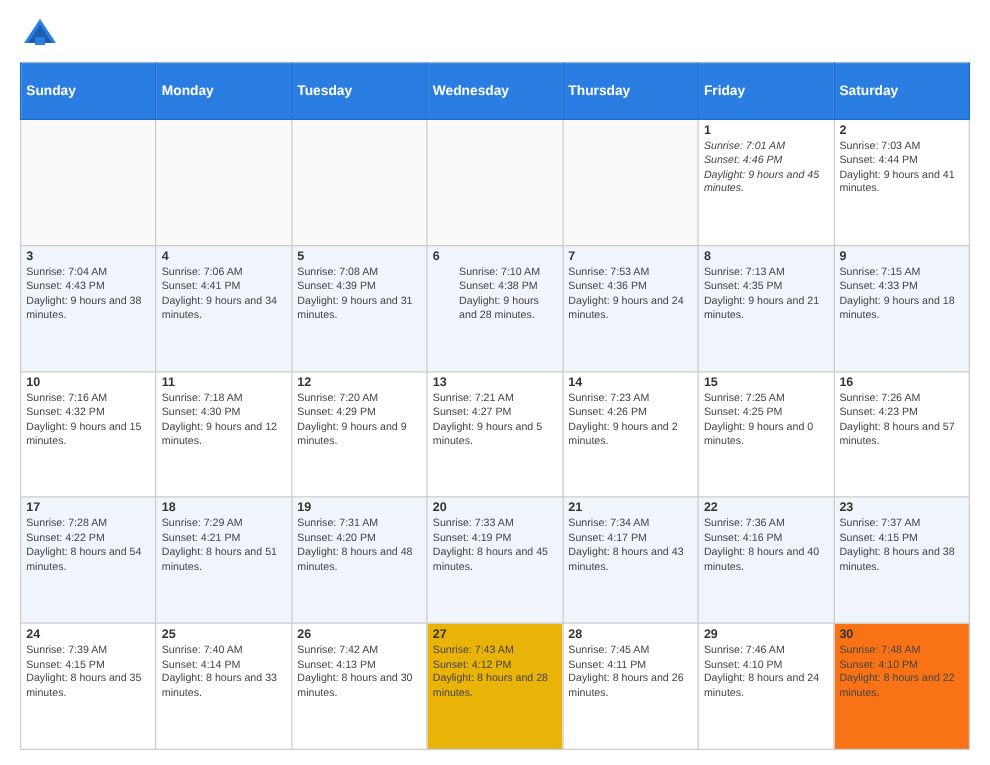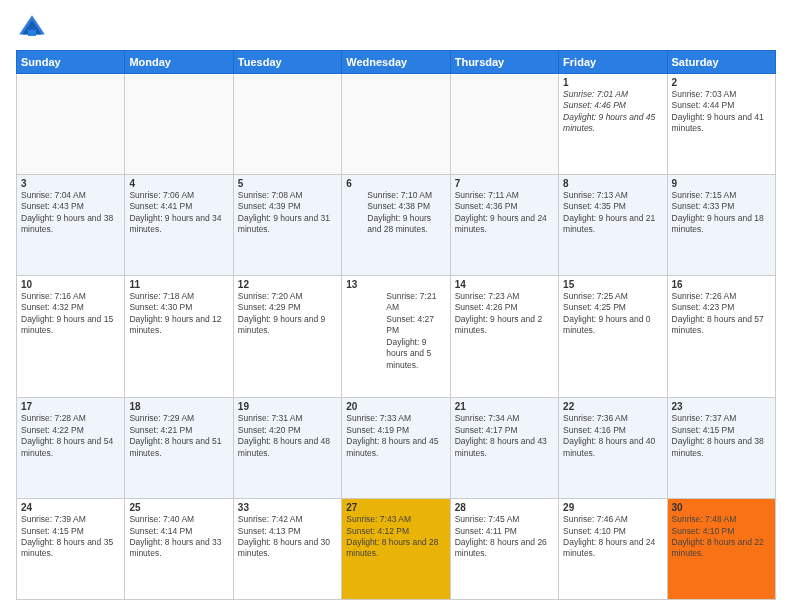--- a/index.html
+++ b/index.html
@@ -64,21 +64,21 @@
       border: 1px solid #ccc;
       border-collapse: collapse;
       width: 100%;
       table-layout: fixed;
     }
     .calendar th {
       background-color: #2a7de1;
       color: white;
       font-size: 11px;
       font-weight: bold;
-      padding: 5px 4px;
+      padding: 16px 4px;
       text-align: left;
       border: 1px solid #1a6dd0;
     }
     .calendar td {
       border: 1px solid #ccc;
       vertical-align: top;
       padding: 3px 4px;
       font-size: 9px;
       color: #333;
       background: #fff;
@@ -179,21 +179,21 @@
 Daylight: 9 hours and 31 minutes.</div>
           </td>
           <td style="background: rgb(240, 244, 251);">
             <span class="day-num">6</span>
             <div class="day-info" style="white-space: pre-line; margin-left: 21px;">Sunrise: 7:10 AM
 Sunset: 4:38 PM
 Daylight: 9 hours and 28 minutes.</div>
           </td>
           <td style="background: rgb(240, 244, 251);">
             <span class="day-num">7</span>
-            <div class="day-info" style="white-space: pre-line;">Sunrise: 7:11 AM
+            <div class="day-info" style="white-space: pre-line;">Sunrise: 7:53 AM
 Sunset: 4:36 PM
 Daylight: 9 hours and 24 minutes.</div>
           </td>
           <td style="background: rgb(240, 244, 251);">
             <span class="day-num">8</span>
             <div class="day-info" style="white-space: pre-line;">Sunrise: 7:13 AM
 Sunset: 4:35 PM
 Daylight: 9 hours and 21 minutes.</div>
           </td>
           <td style="background: rgb(240, 244, 251);">
@@ -217,21 +217,21 @@
 Daylight: 9 hours and 12 minutes.</div>
           </td>
           <td style="background: rgb(255, 255, 255);">
             <span class="day-num">12</span>
             <div class="day-info" style="white-space: pre-line;">Sunrise: 7:20 AM
 Sunset: 4:29 PM
 Daylight: 9 hours and 9 minutes.</div>
           </td>
           <td style="background: rgb(255, 255, 255);">
             <span class="day-num">13</span>
-            <div class="day-info" style="white-space: pre-line; margin-left: 40px;">Sunrise: 7:21 AM
+            <div class="day-info" style="white-space: pre-line;">Sunrise: 7:21 AM
 Sunset: 4:27 PM
 Daylight: 9 hours and 5 minutes.</div>
           </td>
           <td style="background: rgb(255, 255, 255);">
             <span class="day-num">14</span>
             <div class="day-info" style="white-space: pre-line;">Sunrise: 7:23 AM
 Sunset: 4:26 PM
 Daylight: 9 hours and 2 minutes.</div>
           </td>
           <td style="background: rgb(255, 255, 255);">
@@ -298,21 +298,21 @@
 Sunset: 4:15 PM
 Daylight: 8 hours and 35 minutes.</div>
           </td>
           <td style="background: rgb(255, 255, 255);">
             <span class="day-num">25</span>
             <div class="day-info" style="white-space: pre-line;">Sunrise: 7:40 AM
 Sunset: 4:14 PM
 Daylight: 8 hours and 33 minutes.</div>
           </td>
           <td style="background: rgb(255, 255, 255);">
-            <span class="day-num">33</span>
+            <span class="day-num">26</span>
             <div class="day-info" style="white-space: pre-line;">Sunrise: 7:42 AM
 Sunset: 4:13 PM
 Daylight: 8 hours and 30 minutes.</div>
           </td>
           <td style="background: #eab308;">
             <span class="day-num">27</span>
             <div class="day-info" style="white-space: pre-line;">Sunrise: 7:43 AM
 Sunset: 4:12 PM
 Daylight: 8 hours and 28 minutes.</div>
           </td>

